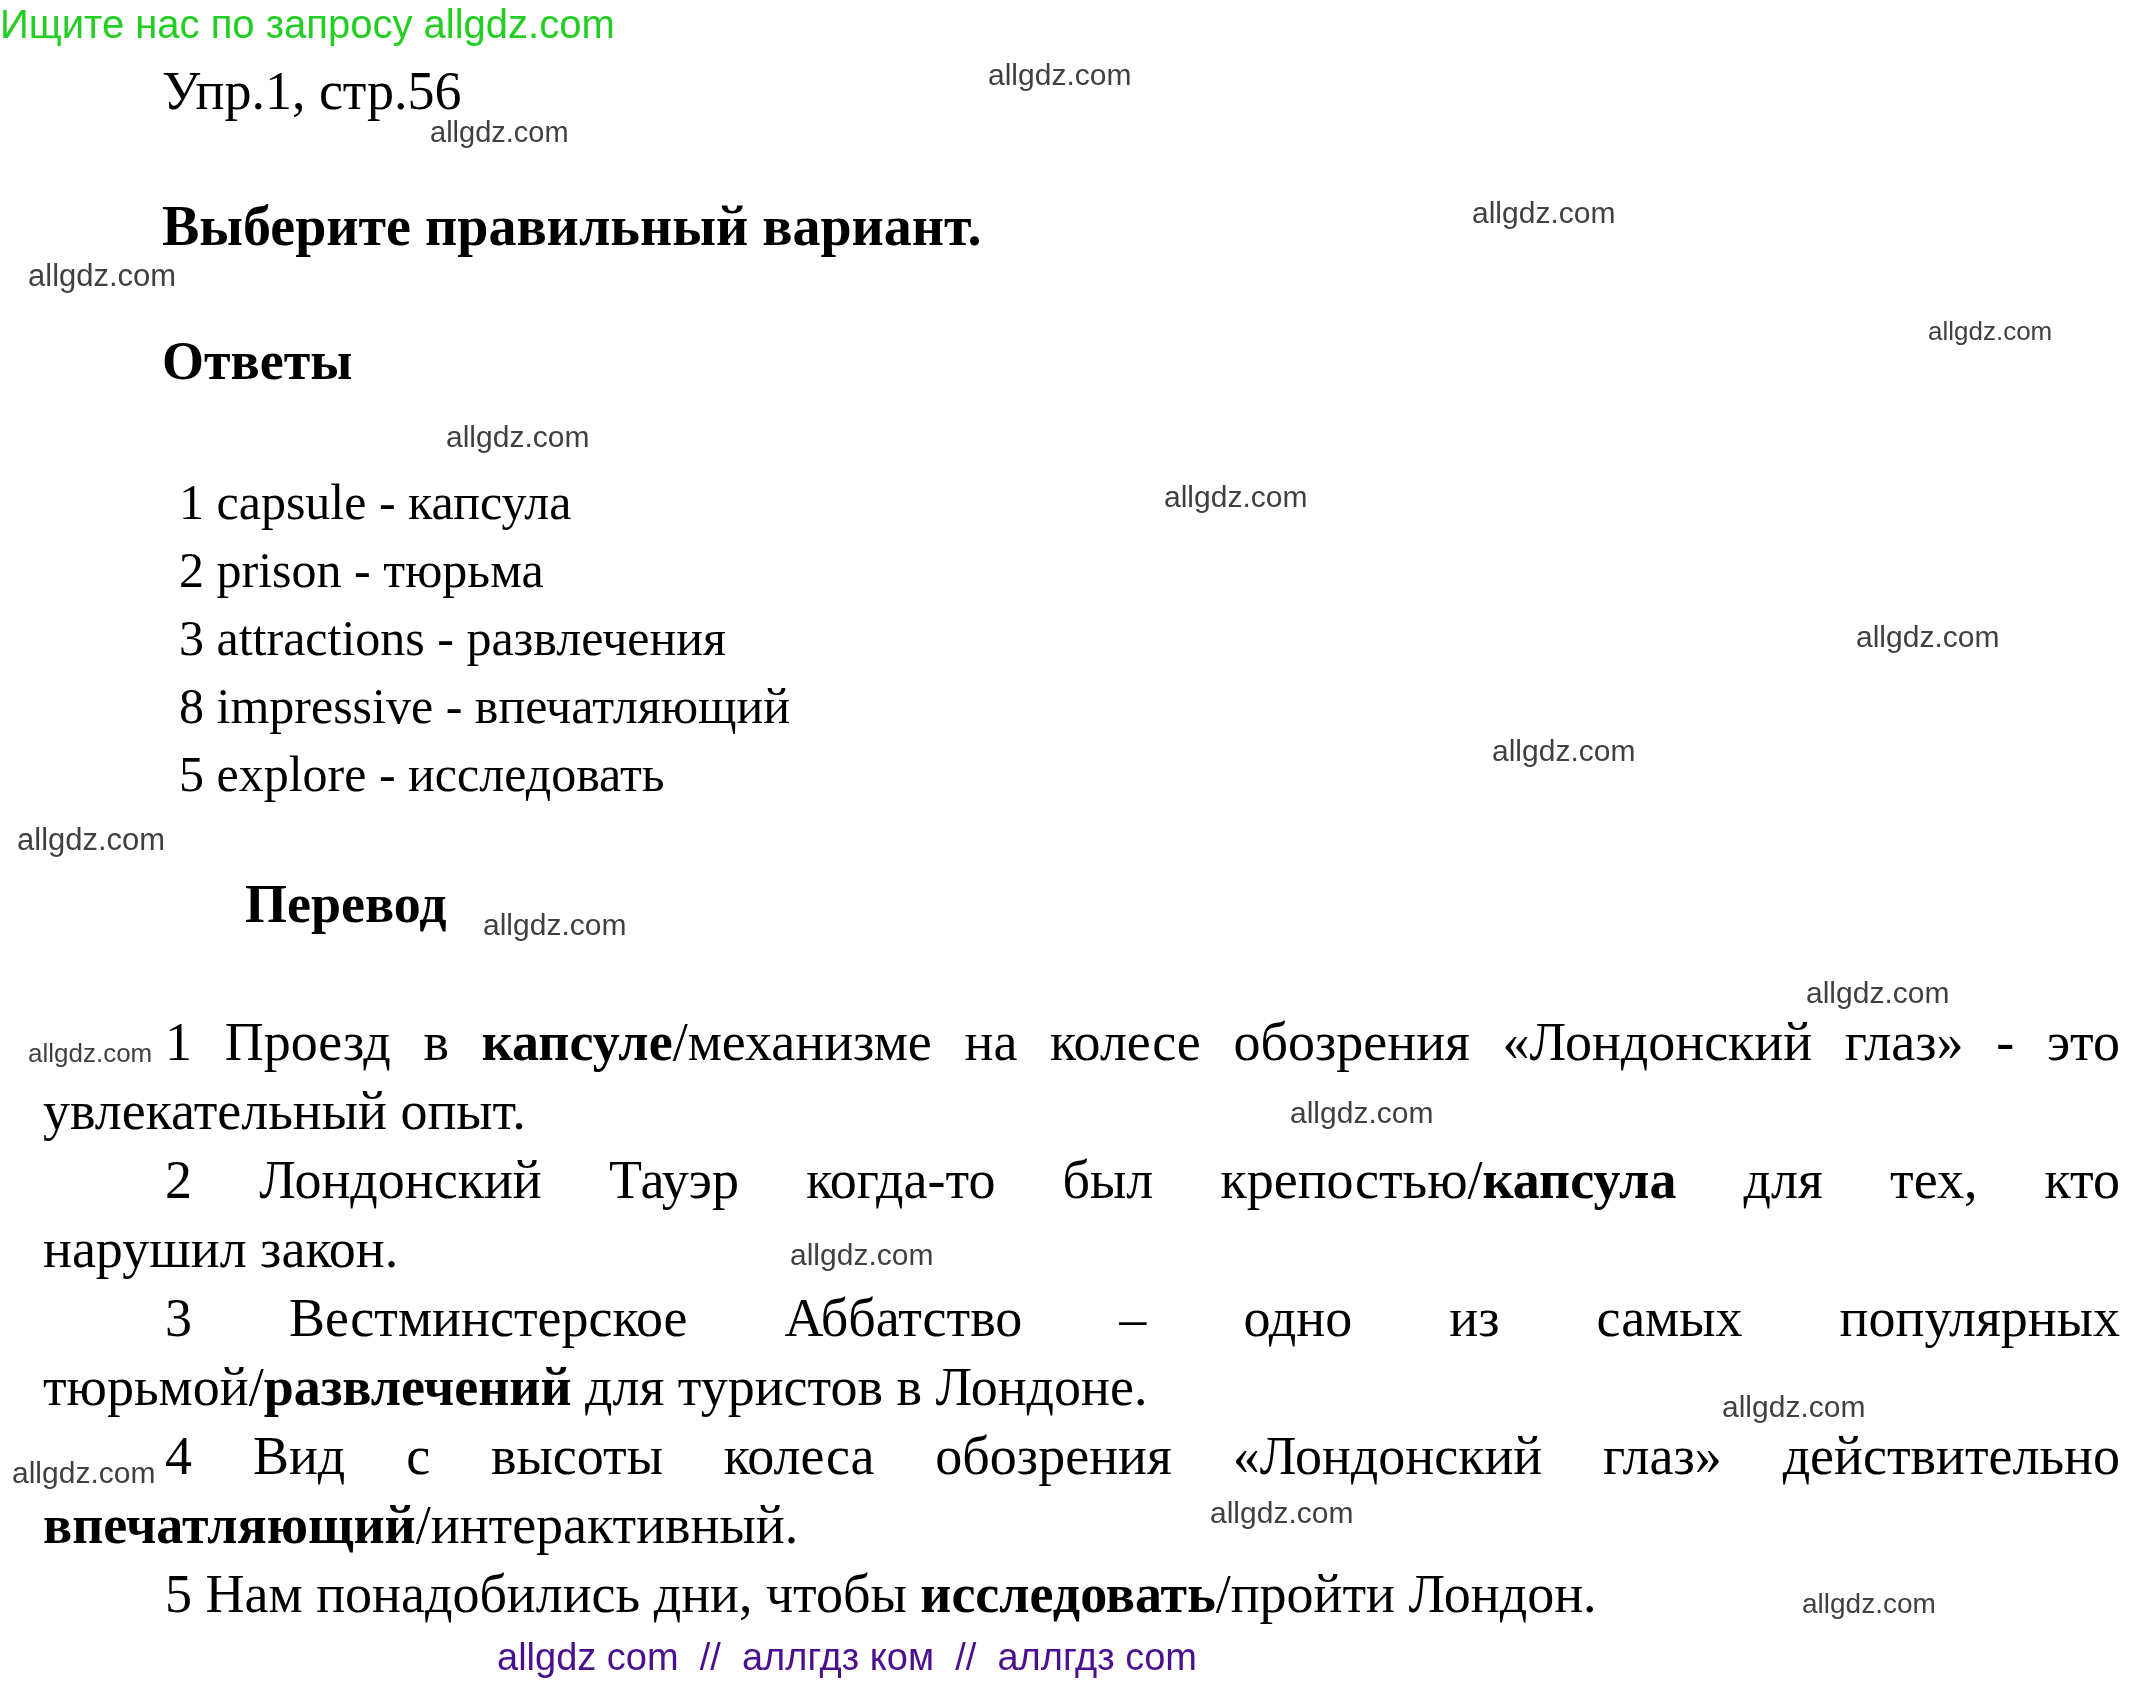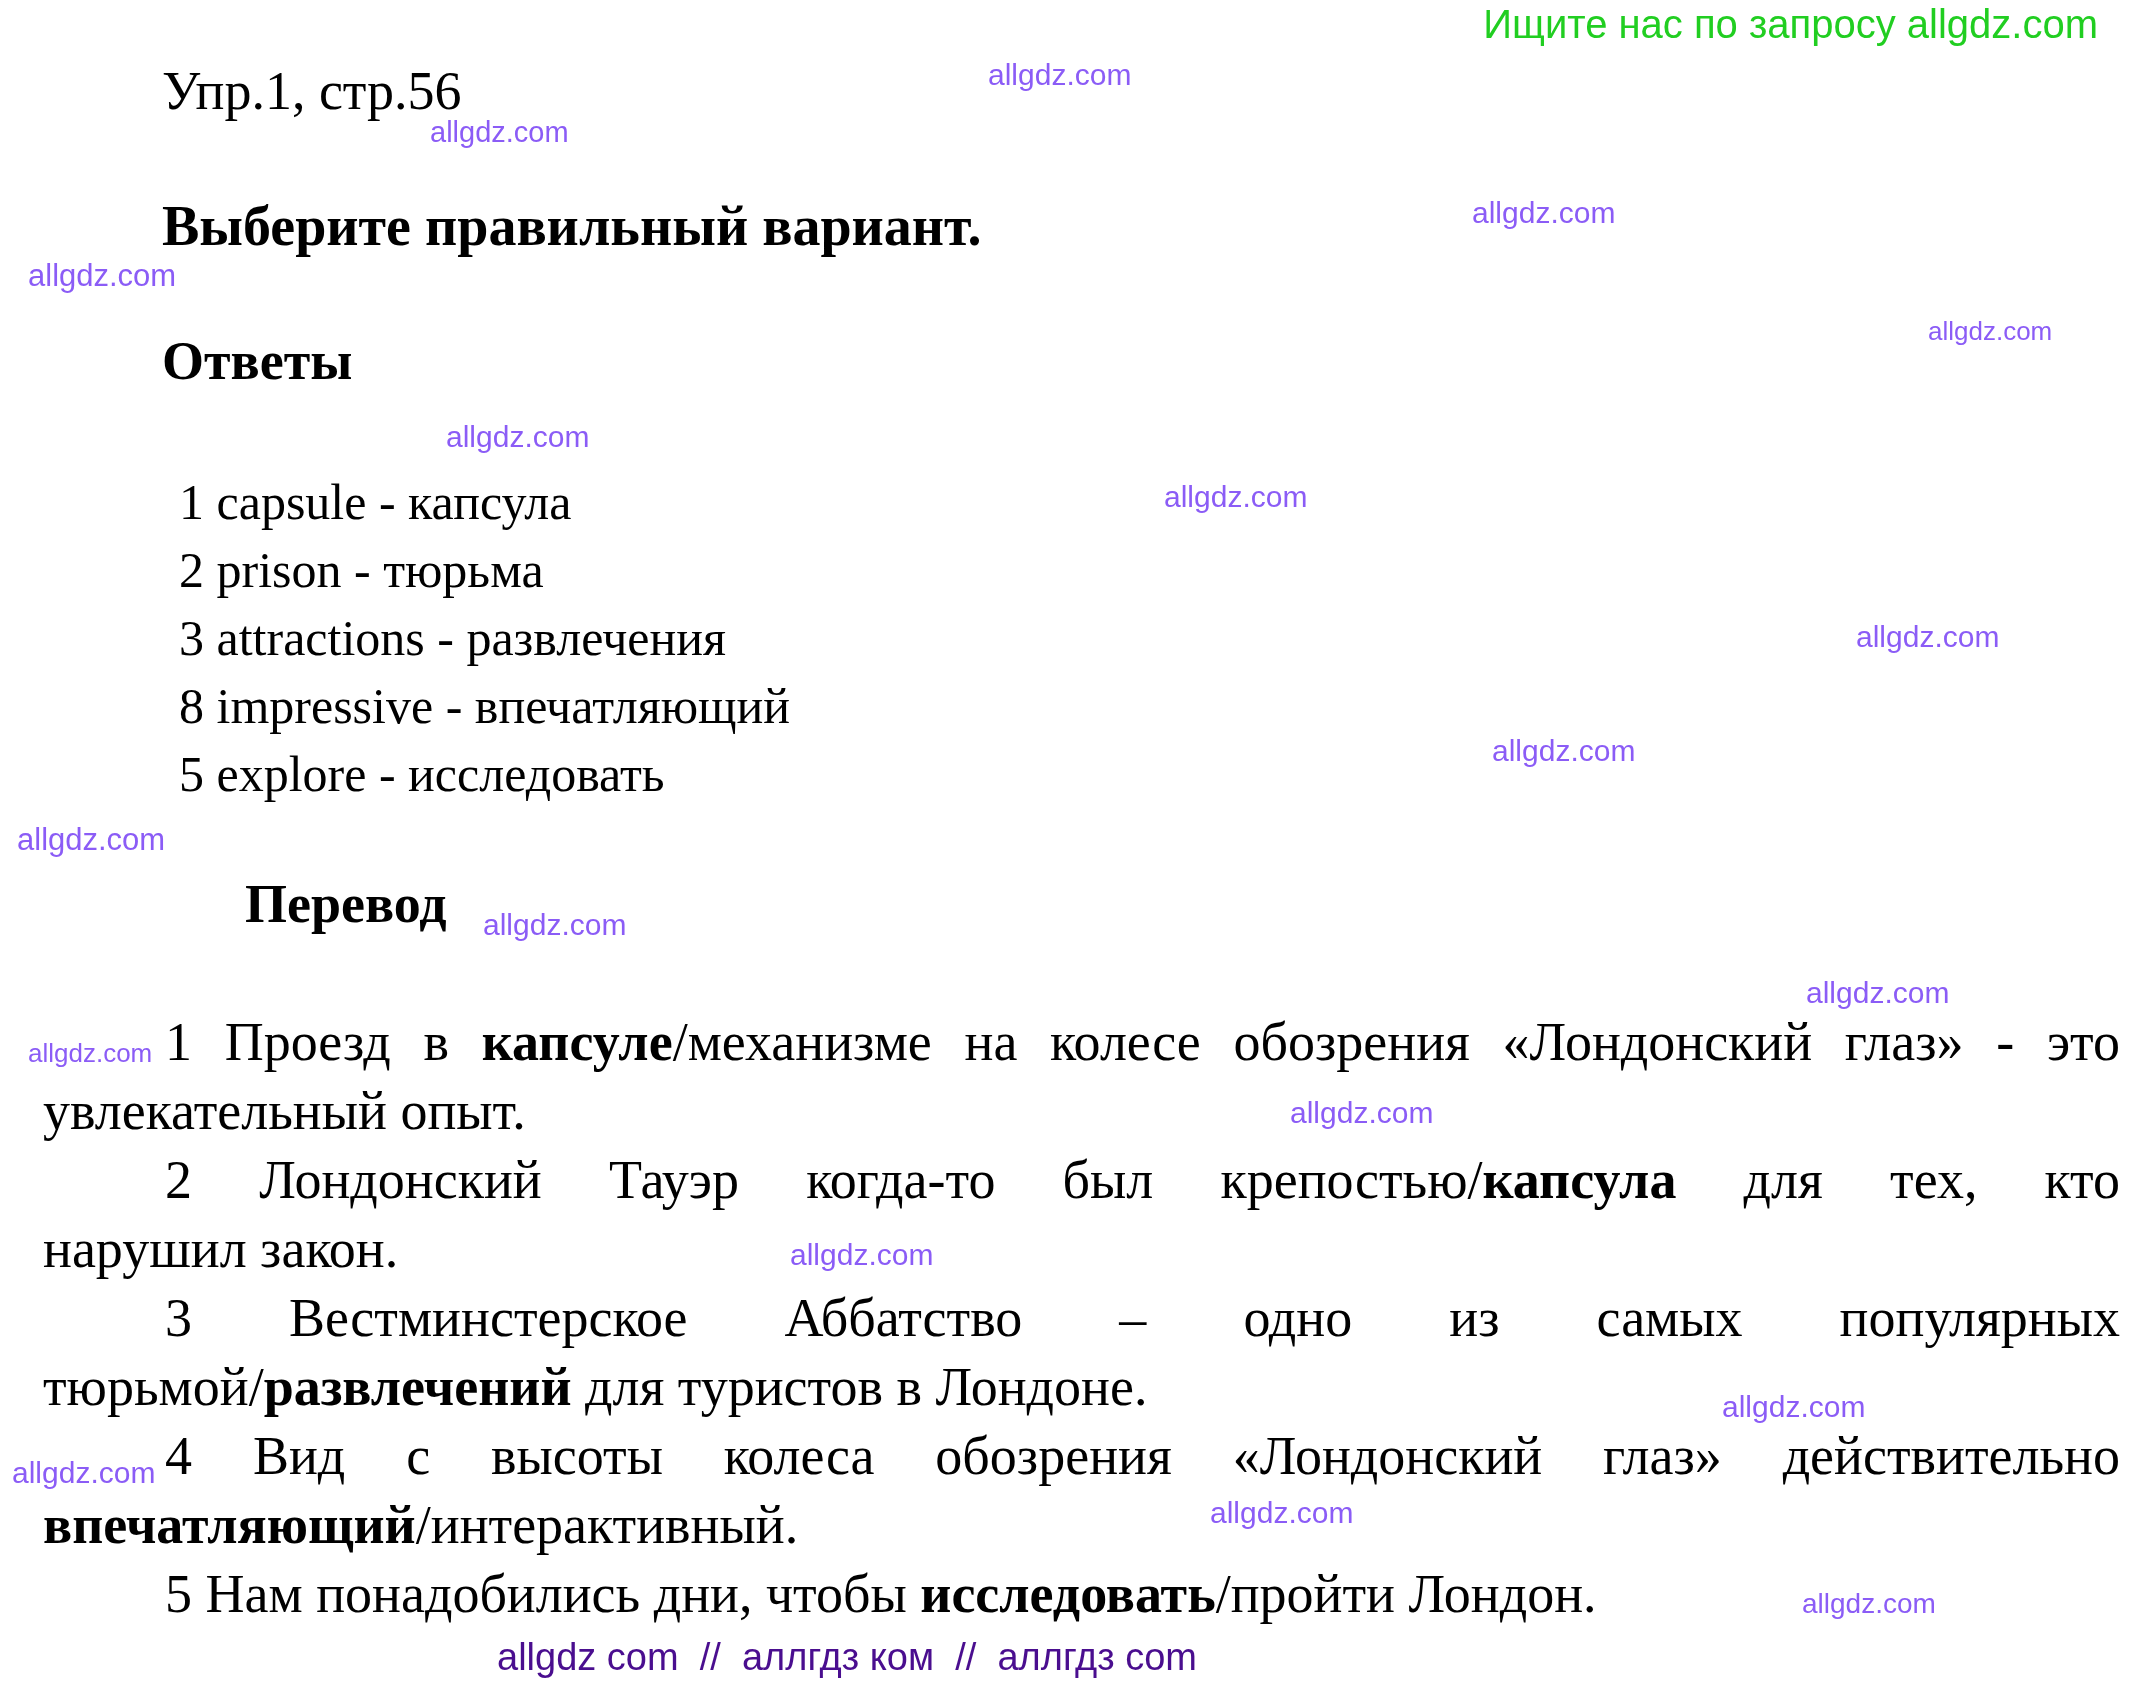--- a/index.html
+++ b/index.html
@@ -6,21 +6,21 @@
   body{
     width:2142px;height:1681px;
     background:#ffffff;
     position:relative;
     overflow:hidden;
     font-family:"Liberation Serif", serif;
     color:#000000;
   }
   .promo{
     position:absolute;top:2px;left:0;width:2098px;
-    text-align:right;
+    text-align:left;
     font-family:"Liberation Sans", sans-serif;
     font-size:40px;
     color:var(--promo-green,#21ce21);
   }
   .doc-title{
     position:absolute;left:162px;top:62px;
     font-size:54px;font-weight:normal;line-height:1.1;
   }
   .task-heading{
     position:absolute;left:162px;top:196px;
@@ -42,21 +42,21 @@
     position:absolute;left:43px;top:1008px;width:2077px;
     font-size:54px;line-height:69px;
   }
   .tr-line{white-space:normal;}
   .tr-line.just{text-align:justify;text-align-last:justify;}
   .tr-line.first{text-indent:122px;}
   .tr-line b{font-weight:bold;}
   .wm{
     position:absolute;
     font-family:"Liberation Sans", sans-serif;
-    font-size:30px;color:#8b5cf6;
+    font-size:30px;color:#404040;
     white-space:nowrap;
   }
   .footer{
     position:absolute;left:0;top:1636px;width:1694px;
     text-align:center;
     font-family:"Liberation Sans", sans-serif;
     font-size:38px;
     color:var(--footer-purple,#4a0e8f);
     white-space:pre;
   }

